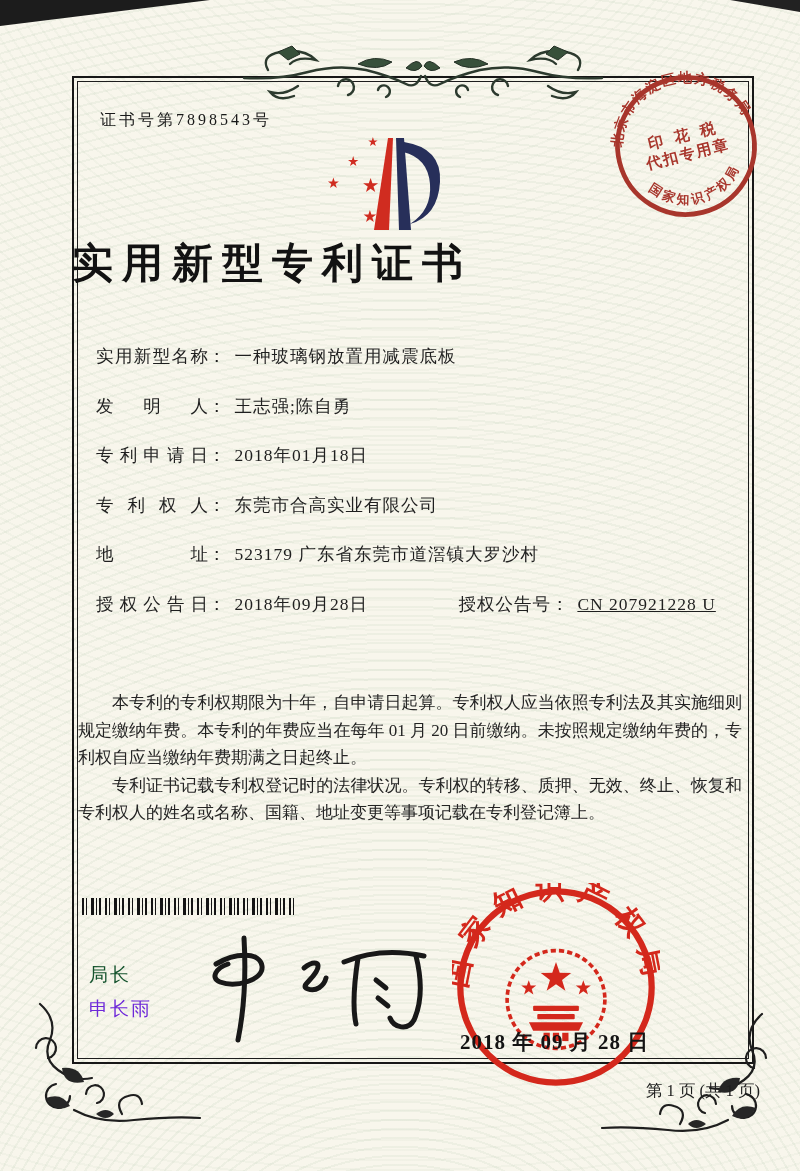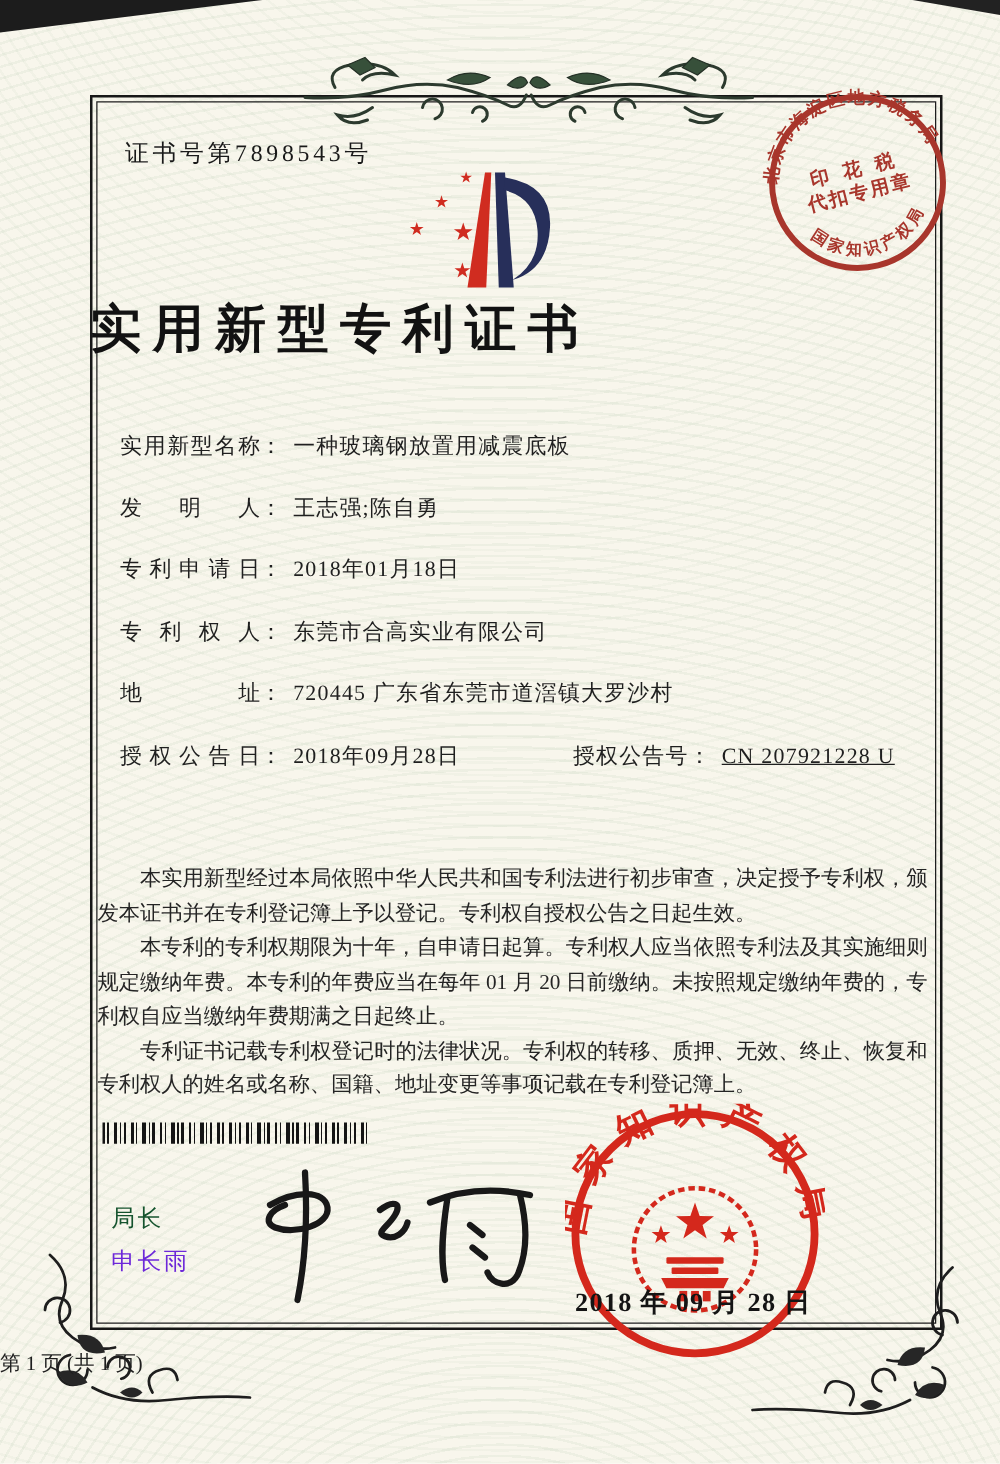--- a/index.html
+++ b/index.html
@@ -24,21 +24,21 @@
   .corner-artifact-tr { position:absolute; top:0; right:0; width:0; height:0;
     border-top:12px solid #222; border-left:70px solid transparent; }
 
   
   .frame { position:absolute; left:72px; top:76px; width:682px; height:988px;
     border:2.4px solid #171717; }
   .frame::after { content:""; position:absolute; inset:3px; border:1.1px solid #1d1d1d; }
 
   .ornament { position:absolute; pointer-events:none; }
 
-  .cert-no { position:absolute; left:100px; top:110px; font-size:19px; letter-spacing:3px;
+  .cert-no { position:absolute; left:100px; top:110px; font-size:16px; letter-spacing:3px;
     color:#191919; font-family:"Liberation Serif",serif; }
 
   .title { position:absolute; left:72px; top:236px; width:640px; 
     font-size:41px; font-weight:700; letter-spacing:9px; color:#121212; }
 
   .fields { position:absolute; left:96px; top:344px; width:620px; font-size:17.5px; color:#1f1f1f; }
   .field-row { height:49.5px; white-space:nowrap; }
   .flabel { display:inline-block; width:112px; text-align:justify; text-align-last:justify; }
   .fcolon { display:inline-block; }
   .fvalue { margin-left:9px; letter-spacing:1px; }
@@ -59,21 +59,21 @@
 
   .director-label { position:absolute; left:89px; top:962px; font-size:19px; letter-spacing:2px; color:#14532d; }
   .director-name  { position:absolute; left:89px; top:996px; font-size:19px; letter-spacing:2px; color:#6d28d9; }
 
   .signature-svg { position:absolute; left:192px; top:928px; }
   .seal-svg { position:absolute; left:452px; top:883px; }
   .tax-stamp-svg { position:absolute; left:610px; top:70px; transform:rotate(-14deg); }
   .seal-date { position:absolute; left:460px; top:1028px; width:200px; font-size:21px;
     font-weight:700; letter-spacing:1px; color:#141414; white-space:nowrap; }
 
-  .footer { position:absolute; left:0; top:1080px; width:760px; text-align:left;
+  .footer { position:absolute; left:0; top:1080px; width:760px; text-align:right;
     font-size:16.5px; color:#1e1e1e; }
 </style>
 </head>
 <body>
 
 <div class="page">
 
   <div class="corner-artifact-tl"></div>
   <div class="corner-artifact-tr"></div>
 
@@ -176,32 +176,31 @@
     <div class="field-row">
       <span class="flabel">发明人</span><span class="fcolon">：</span><span class="fvalue">王志强;陈自勇</span>
     </div>
     <div class="field-row">
       <span class="flabel">专利申请日</span><span class="fcolon">：</span><span class="fvalue">2018年01月18日</span>
     </div>
     <div class="field-row">
       <span class="flabel">专利权人</span><span class="fcolon">：</span><span class="fvalue">东莞市合高实业有限公司</span>
     </div>
     <div class="field-row">
-      <span class="flabel">地址</span><span class="fcolon">：</span><span class="fvalue">720445 广东省东莞市道滘镇大罗沙村</span>
+      <span class="flabel">地址</span><span class="fcolon">：</span><span class="fvalue">523179 广东省东莞市道滘镇大罗沙村</span>
     </div>
     <div class="field-row">
       <span class="flabel">授权公告日</span><span class="fcolon">：</span><span class="fvalue">2018年09月28日</span>
       <span class="grant-no">
         <span class="flabel">授权公告号</span><span class="fcolon">：</span><span class="fvalue">CN 207921228 U</span>
       </span>
     </div>
   </div>
 
   <div class="paragraphs">
-    <p>本实用新型经过本局依照中华人民共和国专利法进行初步审查，决定授予专利权，颁发本证书并在专利登记簿上予以登记。专利权自授权公告之日起生效。</p>
     <p>本专利的专利权期限为十年，自申请日起算。专利权人应当依照专利法及其实施细则规定缴纳年费。本专利的年费应当在每年 01 月 20 日前缴纳。未按照规定缴纳年费的，专利权自应当缴纳年费期满之日起终止。</p>
     <p>专利证书记载专利权登记时的法律状况。专利权的转移、质押、无效、终止、恢复和专利权人的姓名或名称、国籍、地址变更等事项记载在专利登记簿上。</p>
   </div>
 
   <div class="barcode"></div>
 
   <div class="director-label">局长</div>
   <div class="director-name">申长雨</div>
 
   <svg class="signature-svg" width="252" height="118" viewBox="0 0 252 118">

